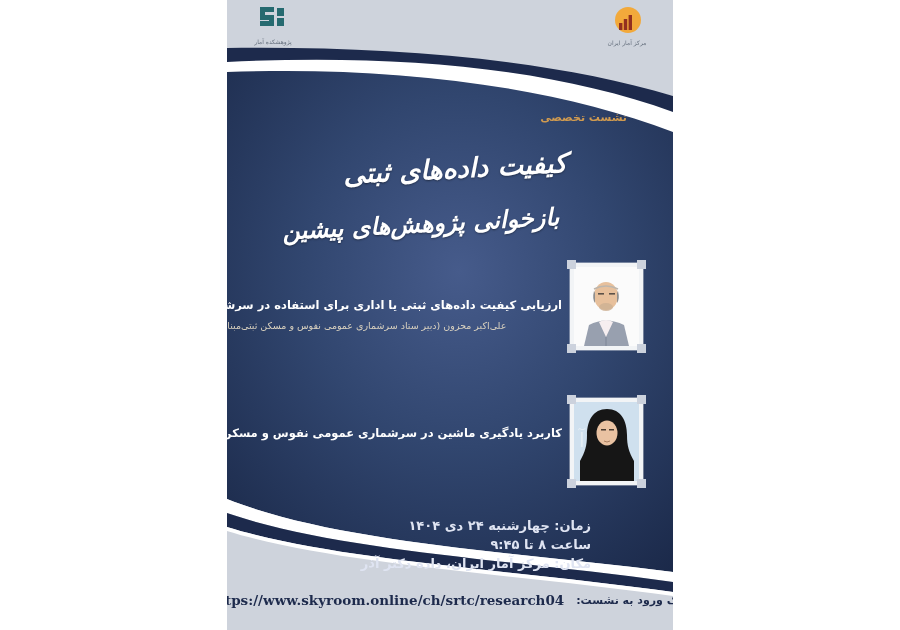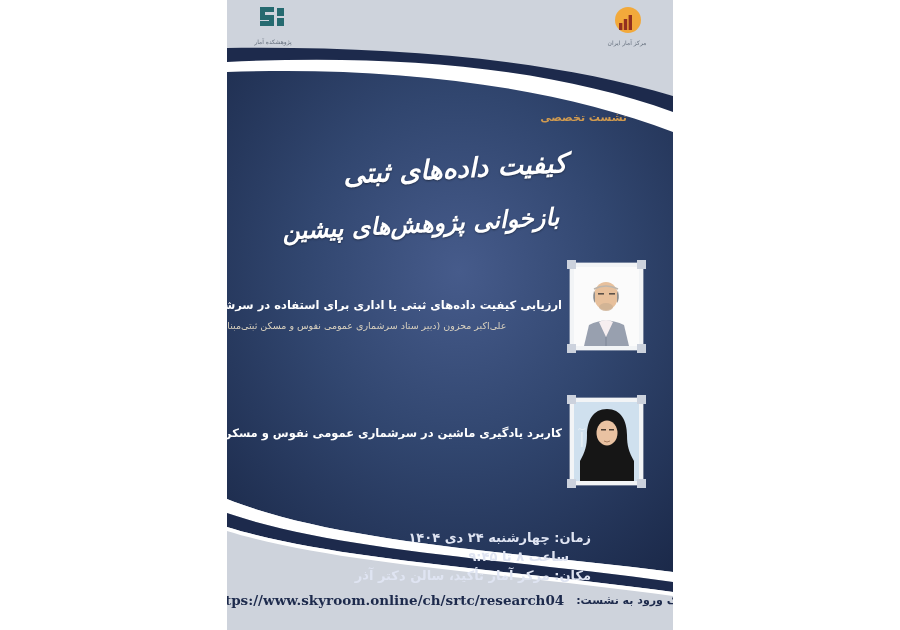--- a/index.html
+++ b/index.html
@@ -34,23 +34,23 @@
   .photo{position:absolute;left:343px;width:65px;height:79px;background:#f2f4f6;padding:4px;
     box-shadow:0 0 0 1px rgba(255,255,255,.35);}
   .photo1{top:263px;}
   .photo2{top:398px;}
   .photo-inner{width:65px;height:79px;display:block;}
   .corner{position:absolute;width:9px;height:9px;background:#ccd2dd;}
   .c-tl{left:-3px;top:-3px;}  .c-tr{right:-3px;top:-3px;}
   .c-bl{left:-3px;bottom:-3px;} .c-br{right:-3px;bottom:-3px;}
 
   
-  .schedule{position:absolute;right:82px;top:528px;direction:rtl;text-align:right;color:#dfe4f2;
+  .schedule{position:absolute;right:82px;top:516px;direction:rtl;text-align:right;color:#dfe4f2;
     font-size:13px;font-weight:bold;line-height:19px;white-space:nowrap;}
-  .schedule .mid{margin-right:22px;}
+  .schedule .mid{}
 
   
   .footer-row{position:absolute;left:0;right:0;top:592px;display:flex;justify-content:center;
     align-items:center;direction:rtl;gap:12px;}
   .footer-label{font-size:11px;font-weight:bold;color:#1d2a4c;white-space:nowrap;}
   .footer-link{font-family:"DejaVu Serif",serif;font-size:13.5px;font-weight:bold;color:#1d2a4c;
     direction:ltr;unicode-bidi:embed;text-decoration:none;white-space:nowrap;}
 </style>
 </head>
 <body>
@@ -153,21 +153,21 @@
         <path d="M30,39 q3,2 6,0" fill="none" stroke="#a97f62" stroke-width="1"></path>
       </svg>
     </div>
     <div class="sp-text sp2">
       <div class="sp-title">کاربرد یادگیری ماشین در سرشماری عمومی نفوس و مسکن ثبتی‌مبنا</div>
     </div>
 
     <div class="schedule">
       <div>زمان: چهارشنبه ۲۴ دی ۱۴۰۴</div>
       <div class="mid">ساعت ۸ تا ۹:۴۵</div>
-      <div>مکان: مرکز آمار تأکید، سالن دکتر آذر</div>
+      <div>مکان: مرکز آمار ایران، داده دکتر آذر</div>
     </div>
 
     <div class="footer-row">
       <span class="footer-label">لینک ورود به نشست:</span>
       <a class="footer-link" href="#">https://www.skyroom.online/ch/srtc/research04</a>
     </div>
 
   </div>
 </div>
 

